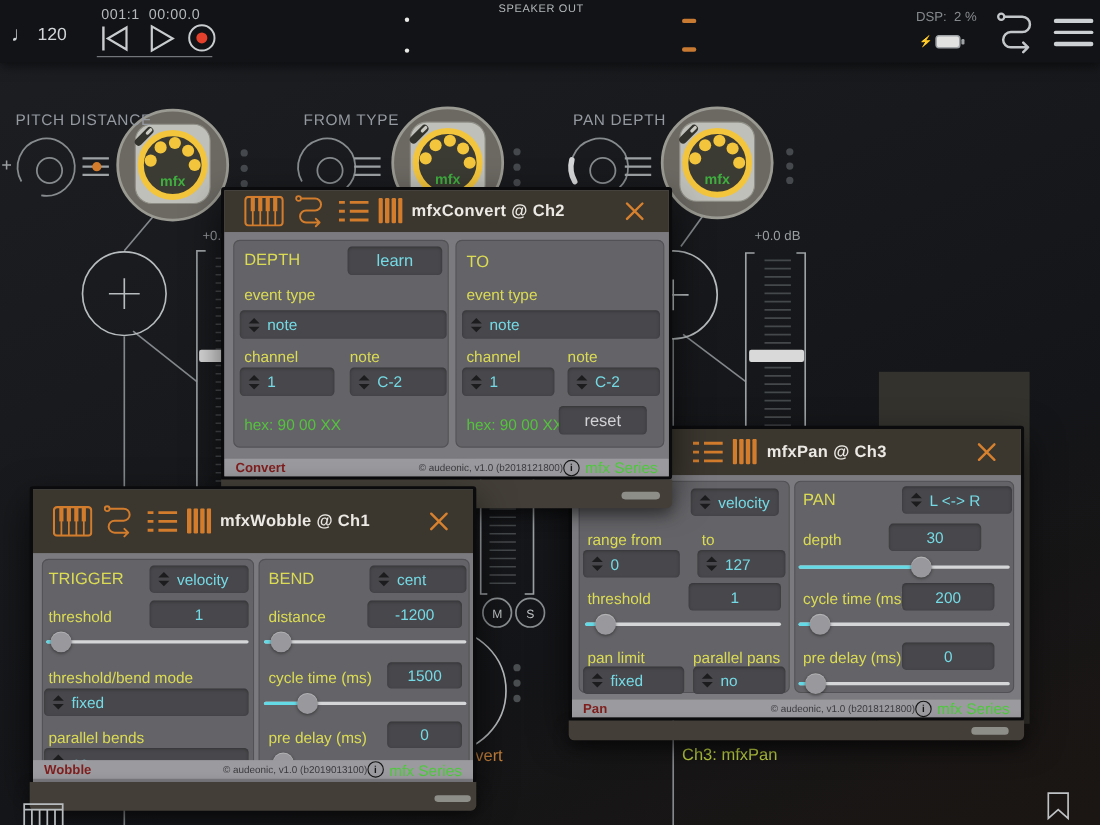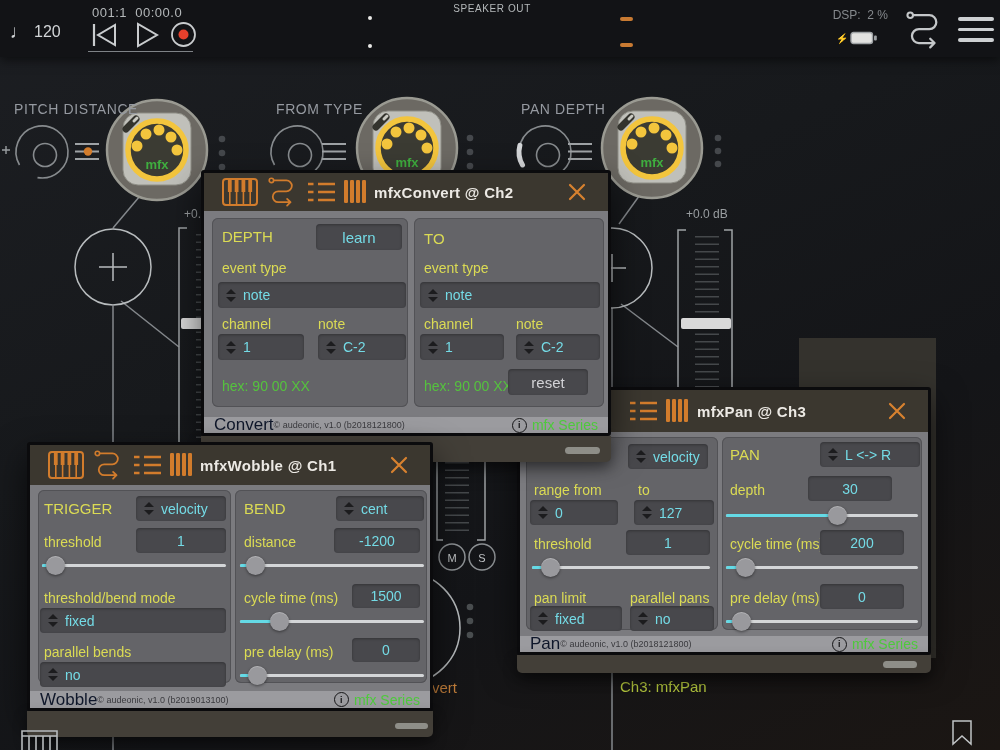--- a/index.html
+++ b/index.html
@@ -45,23 +45,23 @@
   .updn{position:relative;width:10px;height:13px;flex:0 0 10px;}
   .updn::before{content:"";position:absolute;left:0;top:0;border-left:5px solid transparent;border-right:5px solid transparent;border-bottom:5.5px solid #1c1c1e;}
   .updn::after{content:"";position:absolute;left:0;bottom:0;border-left:5px solid transparent;border-right:5px solid transparent;border-top:5.5px solid #1c1c1e;}
   .hex{position:absolute;color:#55c23e;font-size:14px;white-space:nowrap;}
   .slider{position:absolute;height:19px;}
   .sl-track{position:absolute;left:0;right:0;top:8px;height:3px;background:#d4d6d8;border-radius:2px;}
   .sl-fill{position:absolute;left:0;top:8px;height:3px;background:#64dae6;border-radius:2px;}
   .sl-handle{position:absolute;top:0;width:19px;height:19px;border-radius:50%;background:#99999d;
     box-shadow:0 1px 3px rgba(0,0,0,.45), inset 0 1px 0 rgba(255,255,255,.25);}
   .win-f{position:absolute;left:0;right:0;bottom:0;background:#9b9b9f;display:flex;align-items:center;padding:0 10px;}
-  .wf-name{color:#0f172a;font-size:17px;}
-  .wf-copy{flex:1;text-align:left;color:#3a3a3e;font-size:9px;}
-  .wf-brand{display:flex;align-items:center;gap:5px;color:#4ec93c;font-size:14px;white-space:nowrap;margin-left:16px;}
+  .wf-name{color:#7f1d1d;font-size:12px;font-weight:bold;}
+  .wf-copy{flex:1;text-align:right;color:#3a3a3e;font-size:9px;}
+  .wf-brand{display:flex;align-items:center;gap:5px;color:#4ec93c;font-size:14px;white-space:nowrap;}
   .iinfo{width:13px;height:13px;border:1.6px solid #151517;border-radius:50%;display:inline-flex;align-items:center;justify-content:center;font-size:9px;font-weight:bold;color:#151517;flex:0 0 13px;}
   .iinfo::after{content:"i";}
   .winbar{position:absolute;background:#433f38;border-radius:0 0 5px 5px;box-shadow:0 6px 14px rgba(0,0,0,.45);}
   .pill{position:absolute;background:#8e8e88;border-radius:4px;}
   .tag{position:absolute;font-size:15px;white-space:nowrap;}
   .striplbl{position:absolute;color:#9599a0;font-size:14px;letter-spacing:.6px;white-space:nowrap;}
   .gainlbl{position:absolute;color:#9a9ea1;font-size:12px;white-space:nowrap;}
   .bgrect{position:absolute;background:#34322d;}
 </style>
 </head>
@@ -427,21 +427,21 @@
           <span class="iinfo"></span>
           <span>mfx Series</span>
         </span>
     </div>
   </div>
   <div class="winbar" style="left:201px;top:436px;width:410px;height:26px">
     <div class="pill" style="left:364px;top:11px;width:35px;height:7px"></div>
   </div>
 
   <div class="win" style="left:27px;top:442px;width:400px;height:263px">
-    <div class="win-h" style="height:40px">
+    <div class="win-h" style="height:58px">
       <svg class="hicon" style="left:18px" width="36" height="28" viewBox="0 0 36 28">
         <rect x="1" y="1" width="34" height="26" rx="3" fill="none" stroke="#d27c2c" stroke-width="2"></rect>
         <path d="M7.8 1 V27 M14.6 1 V27 M21.4 1 V27 M28.2 1 V27" stroke="#d27c2c" stroke-width="1.6"></path>
         <g fill="#d27c2c">
             <rect x="5.9" y="1" width="3.8" height="13"></rect>
             <rect x="12.7" y="1" width="3.8" height="13"></rect>
             <rect x="19.5" y="1" width="3.8" height="13"></rect>
             <rect x="26.3" y="1" width="3.8" height="13"></rect>
           </g>
       </svg>

